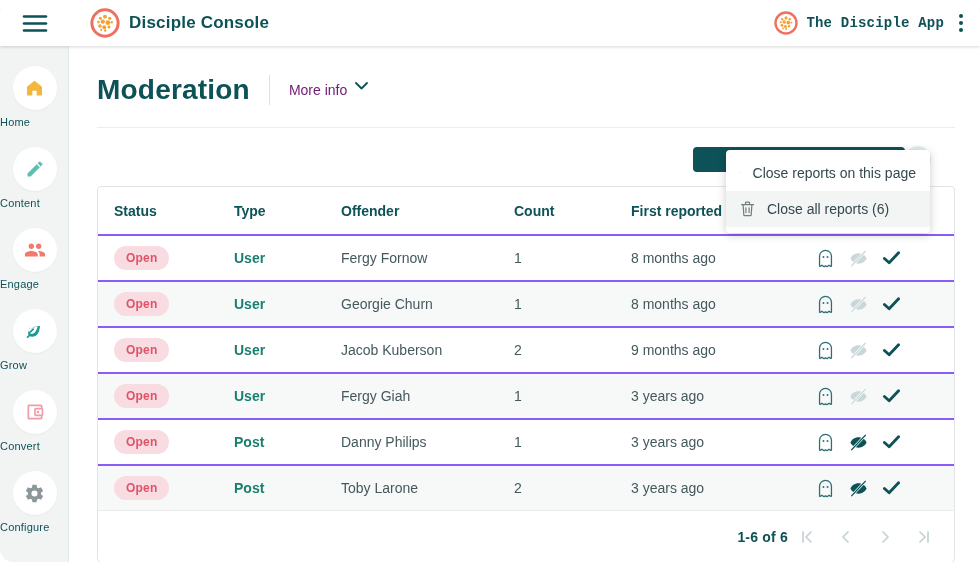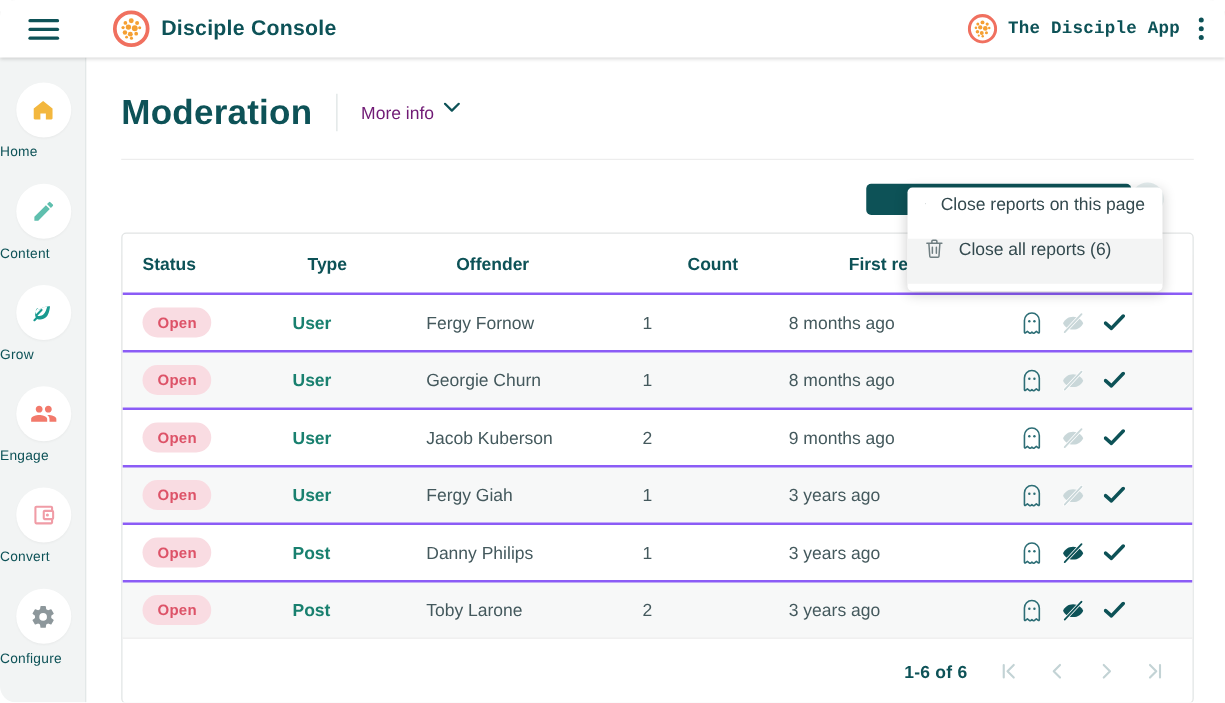--- a/index.html
+++ b/index.html
@@ -35,48 +35,48 @@
   
   .toolbar{position:relative;height:58px;margin:0 25px 0 28px;}
   .close-btn{position:absolute;right:50px;top:19px;width:212px;height:25px;background:#0d5257;
     border:none;border-radius:4px;cursor:pointer;}
   .kebab-circle{position:absolute;right:24px;top:18px;width:26px;height:26px;border-radius:50%;
     background:#e4edee;display:flex;align-items:center;justify-content:center;cursor:pointer;}
 
   
   .menu{position:absolute;right:50px;top:104px;width:204px;background:#fff;border-radius:4px;
     box-shadow:0 2px 10px rgba(0,0,0,.2);z-index:50;padding:5px 0 6px 0;}
-  .menu-item{display:flex;align-items:flex-start;gap:12px;height:36px;padding:0 14px;cursor:pointer;
+  .menu-item{display:flex;align-items:center;gap:12px;height:36px;padding:0 14px;cursor:pointer;
     font-size:14px;color:#33494e;white-space:nowrap;}
   .menu-item.highlight{background:#f3f4f4;}
 
   
   .card{margin:0 25px 0 28px;border:1px solid #e1e4e4;border-radius:4px;background:#fff;overflow:hidden;}
   .trow,.thead{display:flex;align-items:center;}
-  .thead{height:47px;font-size:14px;font-weight:bold;color:#0d5257;gap:12px;}
+  .thead{height:47px;font-size:14px;font-weight:bold;color:#0d5257;}
   .trow{height:44px;border-top:2px solid #8b5cf6;font-size:14px;color:#44595d;}
   .trow:nth-child(even){background:#f7f8f8;}
   .cell{box-sizing:border-box;}
   .col-status{width:136px;padding-left:16px;}
   .col-type{width:107px;}
   .col-offender{width:173px;}
   .col-count{width:117px;}
   .col-first{width:160px;}
   .col-actions{flex:1;display:flex;align-items:center;gap:15px;padding-left:26px;}
   .badge{display:inline-block;background:#f9dce2;color:#dd5368;font-size:12px;font-weight:bold;
     padding:5px 12px;border-radius:13px;letter-spacing:.2px;}
   .type-link{color:#19806f;font-weight:bold;cursor:pointer;}
   .action{display:inline-flex;align-items:center;justify-content:center;cursor:pointer;}
   .eye{color:#0d5257;}
   .eye.disabled{color:#c9d7d9;}
 
   
   .tfoot{height:51px;border-top:1px solid #ececec;display:flex;align-items:center;justify-content:flex-end;
     padding-right:19px;}
-  .range-label{font-size:14px;color:#0d5257;font-weight:bold;letter-spacing:.2px;margin-right:22px;}
+  .range-label{font-size:14px;color:#0d5257;font-weight:bold;letter-spacing:.2px;margin-right:8px;}
   .pager{display:flex;align-items:center;gap:17px;}
   .pg-btn{width:22px;height:22px;display:flex;align-items:center;justify-content:center;cursor:default;color:#c3d3d5;}
 </style>
 </head>
 <body>
 
 <div class="app">
 
   <div class="topbar">
     <div class="hamburger">
@@ -153,33 +153,33 @@
     <div class="side-item">
       <div class="side-circle">
           <svg width="20" height="20" viewBox="0 0 24 24">
             <path fill="#5fbfae" d="M3 17.25V21h3.75L17.81 9.94l-3.75-3.75L3 17.25zM20.71 7.04c.39-.39.39-1.02 0-1.41l-2.34-2.34a.9959.9959 0 0 0-1.41 0l-1.83 1.83 3.75 3.75 1.83-1.83z"></path>
           </svg>
         </div>
       <div class="side-label">Content</div>
     </div>
     <div class="side-item">
       <div class="side-circle">
+          <svg width="22" height="22" viewBox="0 0 24 24">
+            <path fill="#f2796b" d="M16 11c1.66 0 2.99-1.34 2.99-3S17.66 5 16 5s-3 1.34-3 3 1.34 3 3 3zm-8 0c1.66 0 2.99-1.34 2.99-3S9.66 5 8 5 5 6.34 5 8s1.34 3 3 3zm0 2c-2.33 0-7 1.17-7 3.5V19h14v-2.5C15 14.17 10.33 13 8 13zm8 0c-.29 0-.62.02-.97.05 1.16.84 1.97 1.97 1.97 3.45V19h6v-2.5c0-2.33-4.67-3.5-7-3.5z"></path>
+          </svg>
+        </div>
+      <div class="side-label">Engage</div>
+    </div>
+    <div class="side-item">
+      <div class="side-circle">
           <svg width="20" height="20" viewBox="0 0 24 24">
             <path fill="#199a90" d="M6.05 8.05C3.7 10.4 3.12 13.85 4.28 16.76l-1.9 1.9a1 1 0 1 0 1.41 1.41l1.9-1.9c2.91 1.17 6.36.59 8.71-1.76 3.2-3.2 3.6-10.41 3.6-10.41s-7.21.4-10.41 3.6l-1.54-1.55zm1.41 1.41c.02-.02 3.08-3.05 7.85-3.05-.61 2.18-1.7 5.44-3.53 7.27-1.56 1.56-3.84 2.04-5.84 1.33l4.62-4.62a1 1 0 1 0-1.41-1.41L4.53 13.6c-.71-2-.23-4.28 1.33-5.84l1.6 1.7z"></path>
           </svg>
         </div>
       <div class="side-label">Grow</div>
-    </div>
-    <div class="side-item">
-      <div class="side-circle">
-          <svg width="22" height="22" viewBox="0 0 24 24">
-            <path fill="#f2796b" d="M16 11c1.66 0 2.99-1.34 2.99-3S17.66 5 16 5s-3 1.34-3 3 1.34 3 3 3zm-8 0c1.66 0 2.99-1.34 2.99-3S9.66 5 8 5 5 6.34 5 8s1.34 3 3 3zm0 2c-2.33 0-7 1.17-7 3.5V19h14v-2.5C15 14.17 10.33 13 8 13zm8 0c-.29 0-.62.02-.97.05 1.16.84 1.97 1.97 1.97 3.45V19h6v-2.5c0-2.33-4.67-3.5-7-3.5z"></path>
-          </svg>
-        </div>
-      <div class="side-label">Engage</div>
     </div>
     <div class="side-item">
       <div class="side-circle">
           <svg width="20" height="20" viewBox="0 0 24 24">
             <path fill="#f09ca6" d="M21 7.28V5c0-1.1-.9-2-2-2H5c-1.11 0-2 .9-2 2v14c0 1.1.89 2 2 2h14c1.1 0 2-.9 2-2v-2.28c.59-.35 1-.98 1-1.72V9c0-.74-.41-1.37-1-1.72zM20 9v6h-7V9h7zM5 19V5h14v2h-6c-1.1 0-2 .9-2 2v6c0 1.1.9 2 2 2h6v2H5z"></path>
             <circle fill="#f09ca6" cx="15.5" cy="12" r="1.5"></circle>
           </svg>
         </div>
       <div class="side-label">Convert</div>
     </div>

